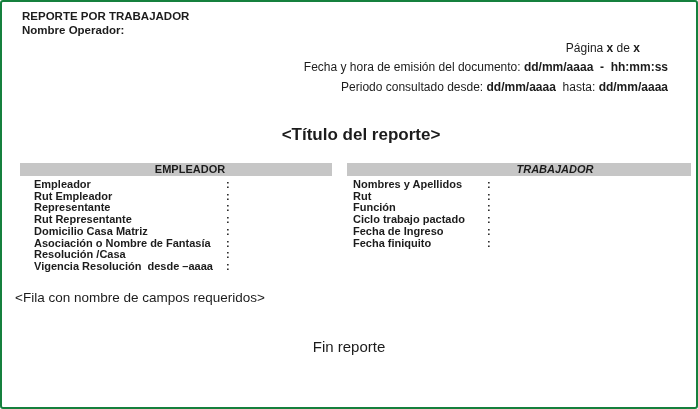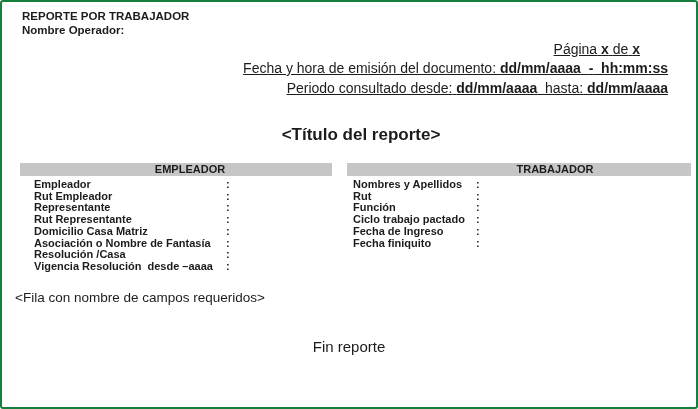--- a/index.html
+++ b/index.html
@@ -7,36 +7,36 @@
     position:relative;
     width:694px;height:405px;
     border:2px solid #15803d;border-radius:3px;
     background:#ffffff;
     font-family:"Liberation Sans", sans-serif;
     color:#1c1c1c;
     overflow:hidden;
   }
   b,.b{font-weight:bold;}
   .header{position:absolute;left:20px;top:8px;font-size:11.5px;font-weight:bold;line-height:13.5px;}
-  .meta-line{position:absolute;font-size:14px;white-space:pre;text-decoration:underline;}
+  .meta-line{position:absolute;font-size:12px;white-space:pre;}
   .meta-pagina{top:39px;right:56px;}
   .meta-emision{top:58px;right:28px;}
   .meta-periodo{top:78px;right:28px;}
   .report-title{position:absolute;top:110px;left:0;width:100%;text-align:center;
     font-size:17px;font-weight:bold;line-height:22px;margin:12px;}
   .col{position:absolute;top:161px;}
   .col-left{left:18px;width:312px;}
   .col-right{left:345px;width:344px;}
   .bar{height:13px;line-height:13px;background:#c6c6c6;font-size:11px;font-weight:bold;text-align:center;}
   .bar-left span{display:block;padding-left:28px;}
-  .bar-right span{display:block;padding-left:72px;}
+  .bar-right span{display:block;padding-left:72px;font-style:italic;}
   .frows{margin-top:3px;}
   .frow{display:flex;font-size:11px;font-weight:bold;line-height:11.7px;white-space:pre;}
   .col-left .frow{padding-left:14px;}
-  .col-right .frow{padding-left:6px;}
+  .col-right .frow{padding-left:6px;gap:11px;}
   .col-left .flabel{width:192px;}
   .col-right .flabel{width:123px;}
   .colon{width:10px;}
   .placeholders{position:absolute;left:13px;top:288px;font-size:13.5px;line-height:15.5px;}
   .fin{position:absolute;top:336px;left:0;width:100%;text-align:center;font-size:15px;}
 </style>
 </head>
 <body>
 
 <div class="page">

